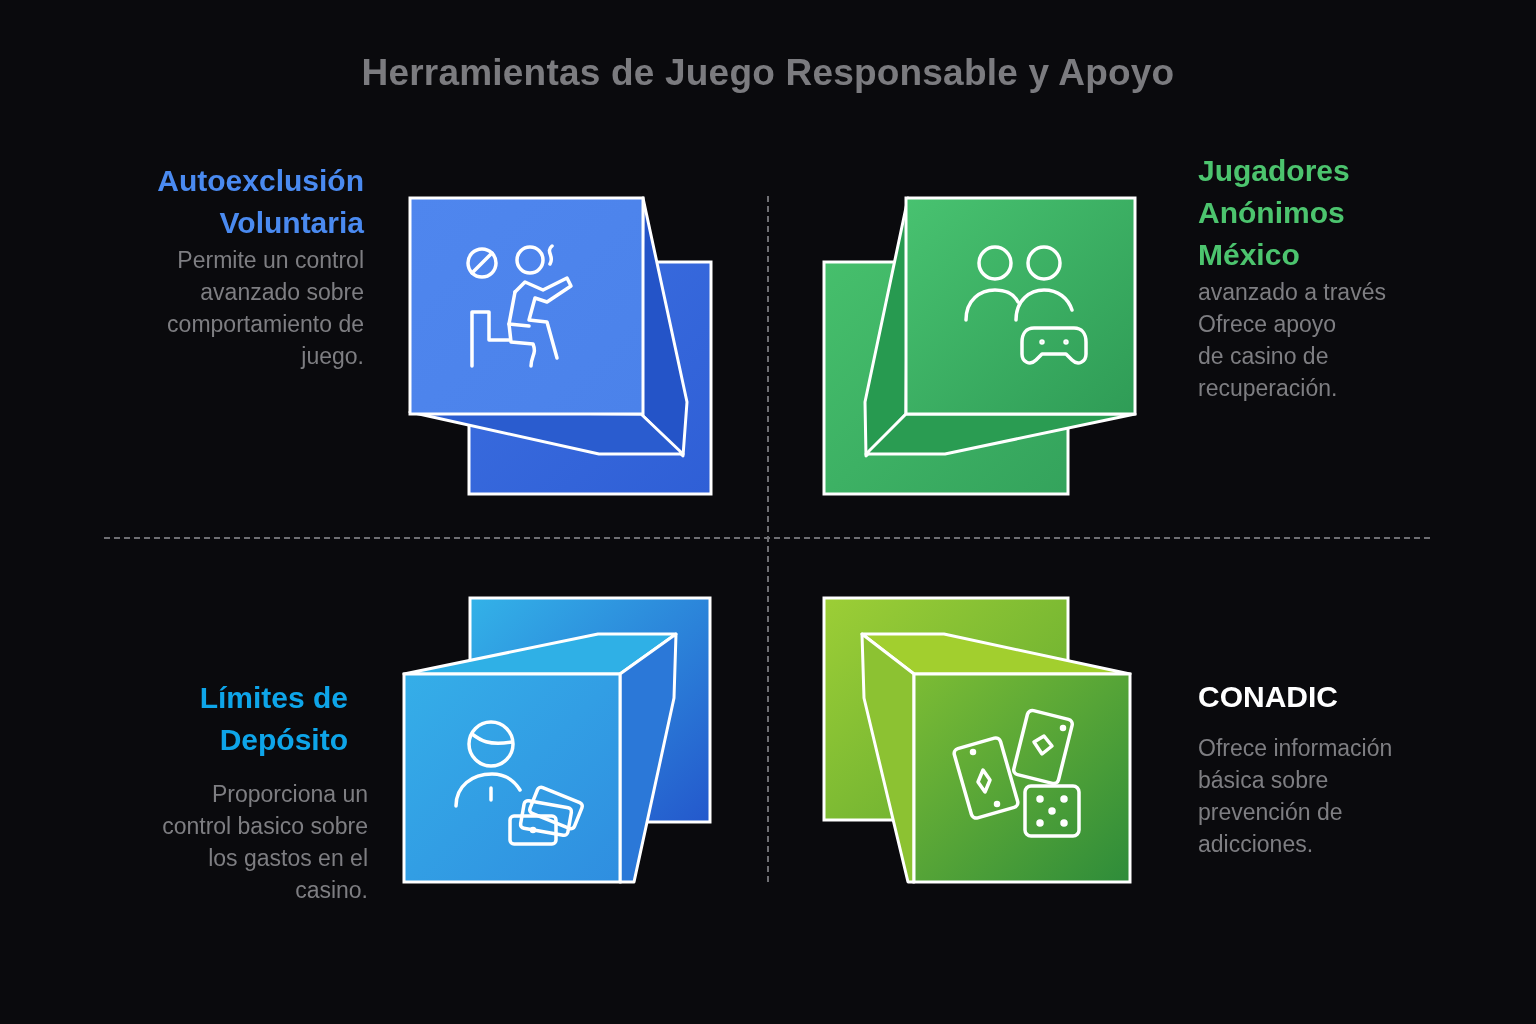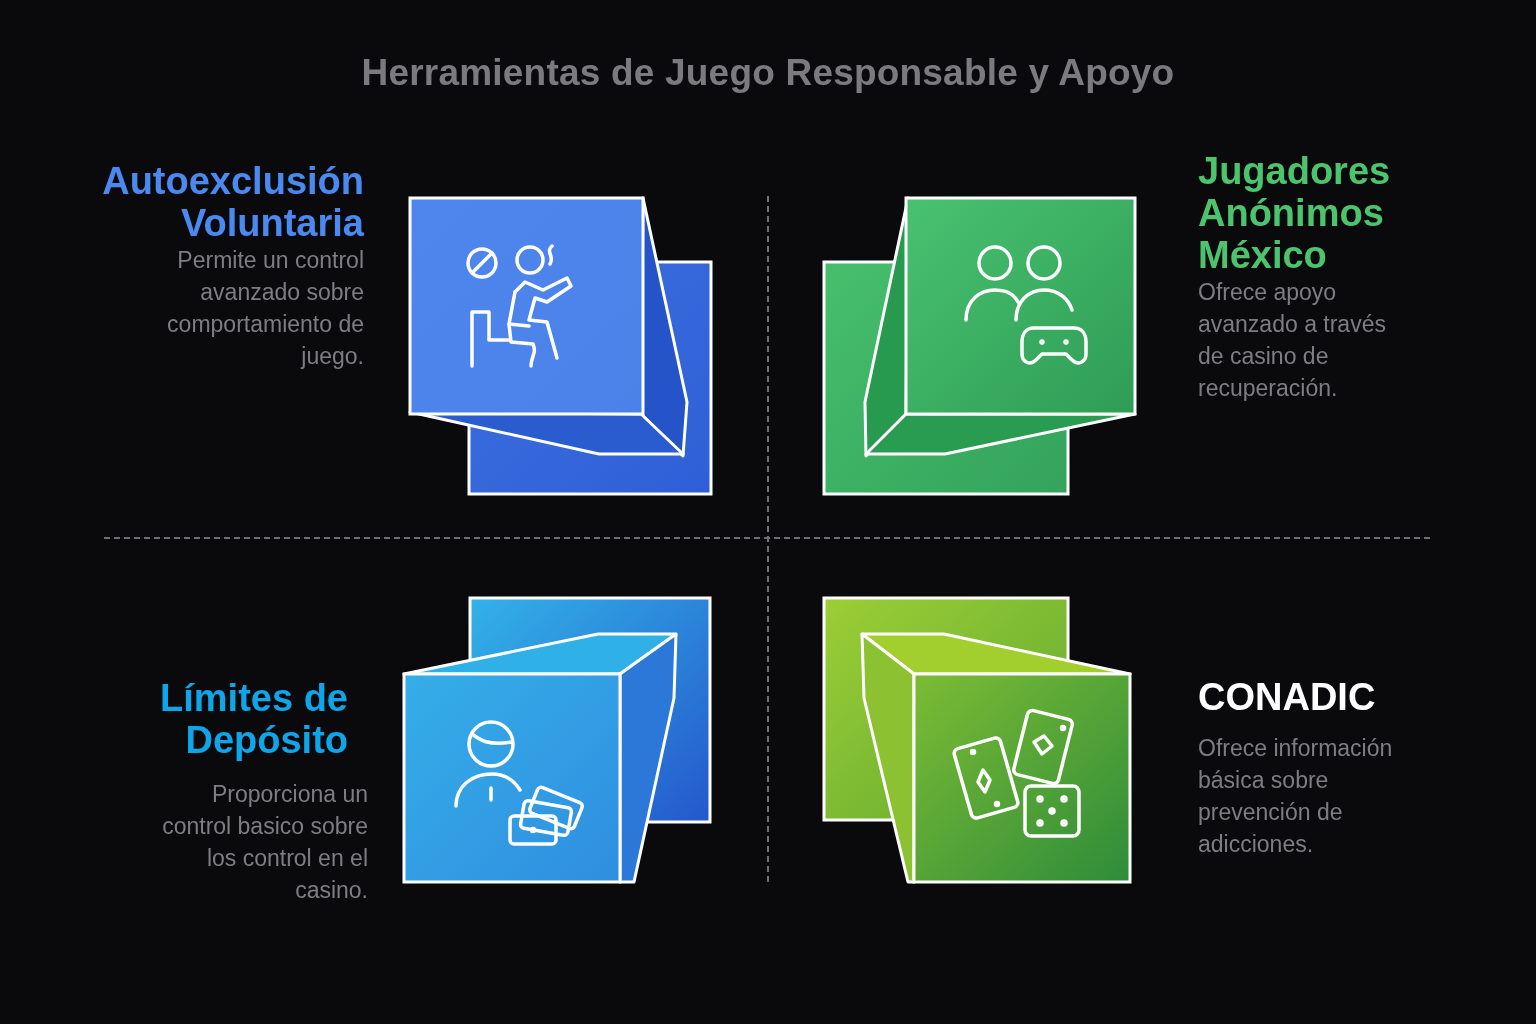--- a/index.html
+++ b/index.html
@@ -39,21 +39,21 @@
     width: 0;
     height: 686px;
     border-left: 2px dashed #6f6f73;
   }
   .text-block {
     position: absolute;
   }
   .text-block.right-align { text-align: right; }
   .text-block.left-align { text-align: left; }
   .heading {
-    font-size: 38px;
+    font-size: 30px;
     font-weight: bold;
     line-height: 42px;
     margin: 0;
   }
   .desc {
     font-size: 23px;
     line-height: 32px;
     color: #7e7e82;
   }
   .cube {
@@ -144,38 +144,38 @@
   </svg>
 </div>
 
 <div class="text-block left-align" style="left:1198px; top:150px; width:300px;">
   <div class="heading" style="color:#4cc46e;">
     <div>Jugadores</div>
     <div>Anónimos</div>
     <div>México</div>
   </div>
   <div class="desc">
+    <div>avanzado a través</div>
     <div>Ofrece apoyo</div>
-    <div>avanzado a través</div>
     <div>de casino de</div>
     <div>recuperación.</div>
   </div>
 </div>
 
 <div class="text-block right-align" style="right:1188px; top:677px; width:300px;">
   <div class="heading" style="color:#0ea5e9;">
     <div>Límites de</div>
     <div>Depósito</div>
   </div>
 </div>
 <div class="text-block right-align" style="right:1168px; top:778px; width:320px;">
   <div class="desc" style="margin-top:0;">
     <div>Proporciona un</div>
     <div>control basico sobre</div>
-    <div>los control en el</div>
+    <div>los gastos en el</div>
     <div>casino.</div>
   </div>
 </div>
 
 <div class="cube" style="left:400px; top:594px;">
   <svg width="320" height="295" viewBox="0 0 320 295">
     <defs>
       <linearGradient id="gCyanFront" x1="0" y1="0" x2="1" y2="1">
         <stop offset="0" stop-color="#35aee8"></stop>
         <stop offset="1" stop-color="#2f8ee0"></stop>

